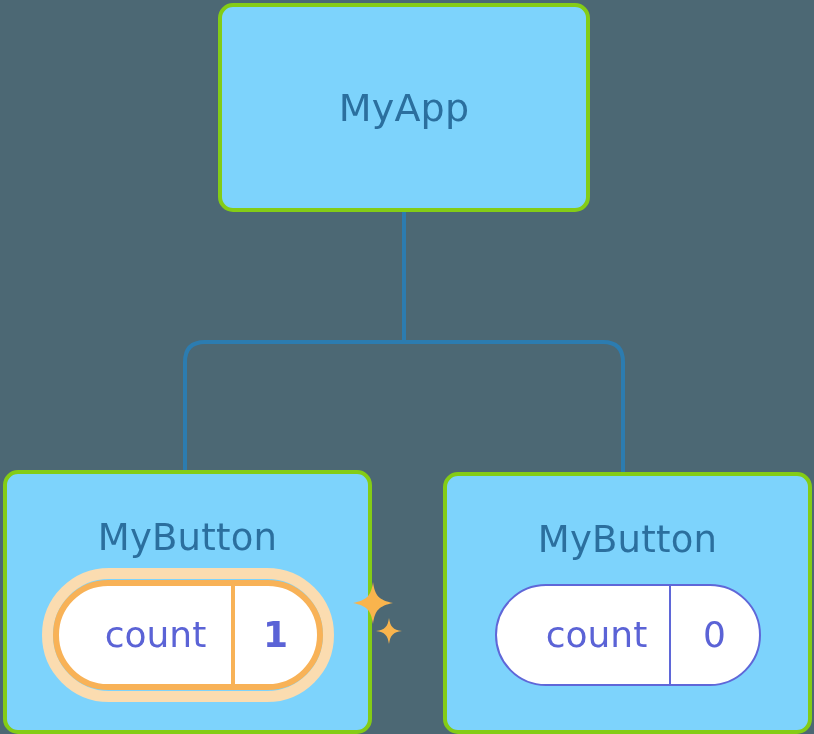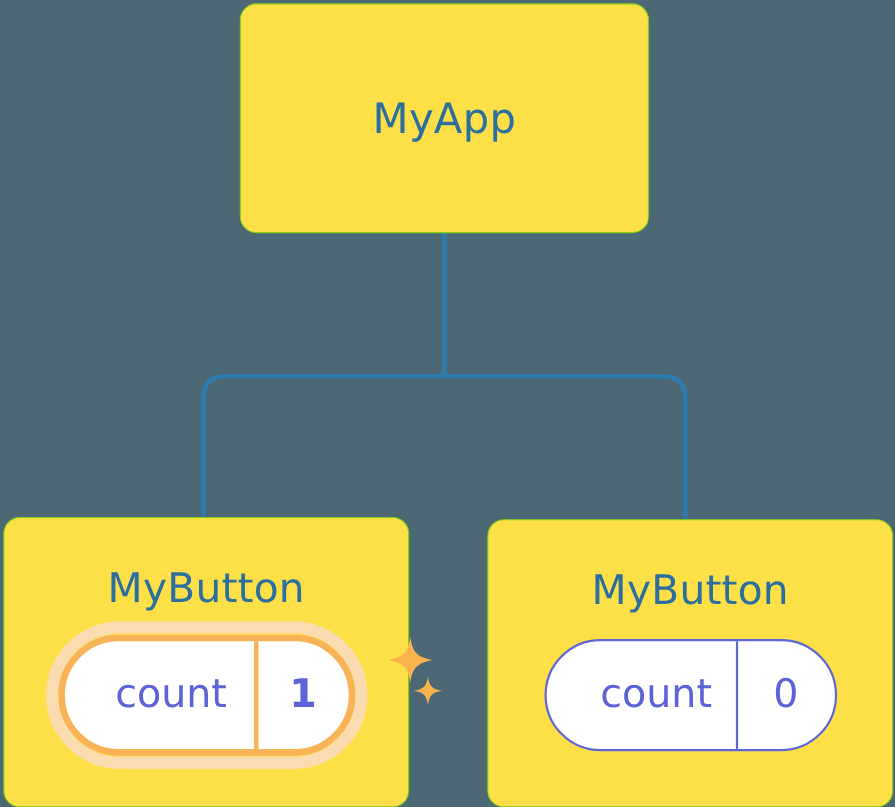--- a/index.html
+++ b/index.html
@@ -25,22 +25,22 @@
   #connectors {
     position: absolute;
     left: 0; top: 0;
     width: 814px;
     height: 734px;
     z-index: 1;
   }
   
   .node {
     position: absolute;
-    background: #fde047;
-    border: 1px solid #84cc16;
+    background: #7dd3fc;
+    border: 4px solid #84cc16;
     border-radius: 15px;
     box-sizing: border-box;
     z-index: 2;
     display: flex;
     flex-direction: column;
     align-items: center;
   }
   .node-title {
     color: #2b6f9e;
     font-size: 37px;

